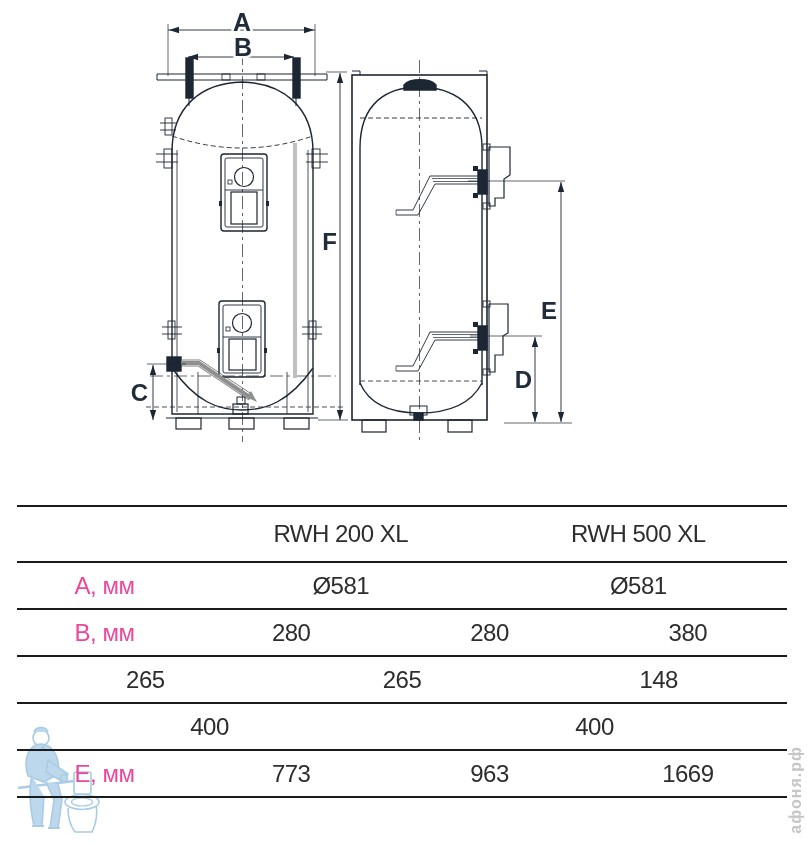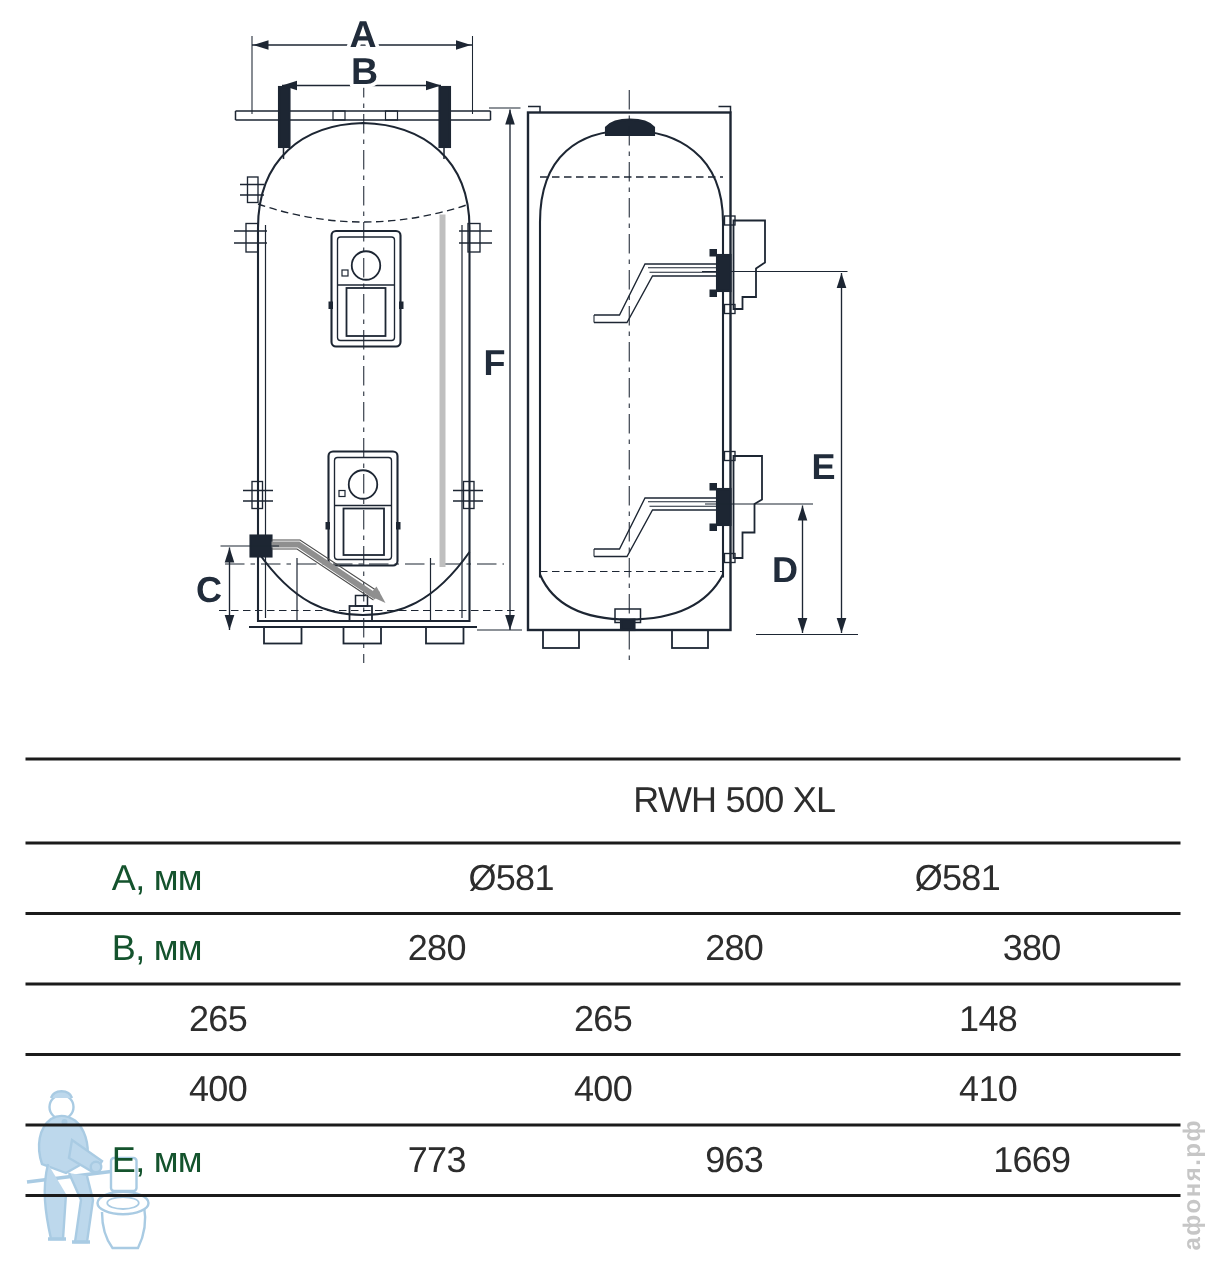--- a/index.html
+++ b/index.html
@@ -14,21 +14,21 @@
     font-weight:bold;fill:#212c3b;
     paint-order:stroke;stroke:#ffffff;stroke-width:5px;stroke-linejoin:round;
   }
   
   .spec-table{
     position:absolute;left:17px;top:505px;width:770px;
     border-bottom:2px solid #1b1b1b;z-index:2;
   }
   .t-row{display:flex;align-items:center;height:45px;border-top:2px solid #1b1b1b;}
   .t-row.t-header{height:54px;}
-  .t-label{width:175px;text-align:center;font-size:24px;color:#14532d;letter-spacing:-0.5px;}
+  .t-label{width:175px;text-align:center;font-size:24px;color:#ec4899;letter-spacing:-0.5px;}
   .t-cell{flex:1;text-align:center;font-size:24px;color:#2d2d2d;letter-spacing:-0.5px;}
   
   .logo-watermark{position:absolute;left:12px;top:720px;z-index:1;}
   .site-watermark{
     position:absolute;right:2px;bottom:8px;z-index:1;
     writing-mode:vertical-rl;transform:rotate(180deg);
     font-size:16px;color:#c6c6c6;letter-spacing:1px;font-weight:bold;
     text-shadow:0 0 1px #ffffff;
   }
 </style>
@@ -214,20 +214,21 @@
       <path d="M20,56 C16,72 18,88 22,106 L30,106 L32,76" fill="#bdd8ec"></path>
       <path d="M34,62 L42,80 L38,108 L46,108 L50,80 L46,64" fill="#bdd8ec"></path>
       <path d="M20,106 L32,106 M36,108 L48,108" stroke-width="2.2" fill="none"></path>
       <circle cx="31" cy="28" r="2" fill="#a9cbe3" stroke="none"></circle>
     </g>
   </svg>
 
   <div class="spec-table">
     <div class="t-row t-header">
       <div class="t-label"></div>
+      <div class="t-cell">RWH 200 XL</div>
       <div class="t-cell">RWH 500 XL</div>
     </div>
     <div class="t-row">
       <div class="t-label">A, мм</div>
       <div class="t-cell">Ø581</div>
       <div class="t-cell">Ø581</div>
     </div>
     <div class="t-row">
       <div class="t-label">B, мм</div>
       <div class="t-cell">280</div>
@@ -235,21 +236,20 @@
       <div class="t-cell">380</div>
     </div>
     <div class="t-row">
       <div class="t-cell">265</div>
       <div class="t-cell">265</div>
       <div class="t-cell">148</div>
     </div>
     <div class="t-row">
       <div class="t-cell">400</div>
       <div class="t-cell">400</div>
-      <div class="t-cell">410</div>
     </div>
     <div class="t-row">
       <div class="t-label">E, мм</div>
       <div class="t-cell">773</div>
       <div class="t-cell">963</div>
       <div class="t-cell">1669</div>
     </div>
   </div>
 
   <div class="site-watermark">афоня.рф</div>

